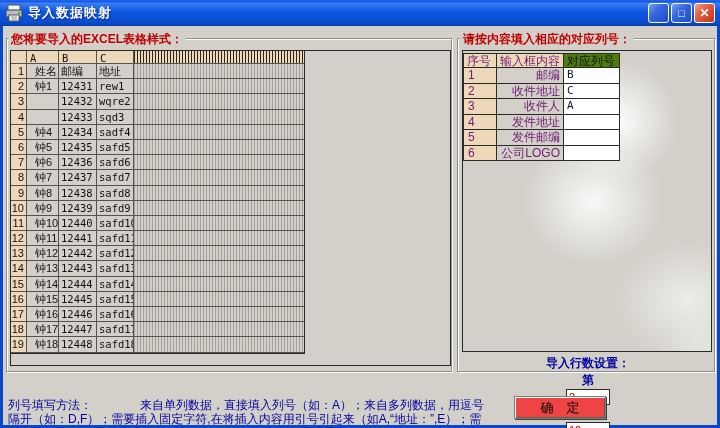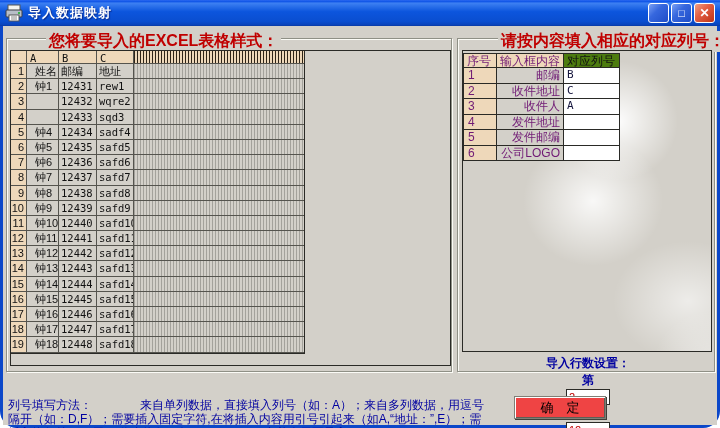--- a/index.html
+++ b/index.html
@@ -1,39 +1,39 @@
 <!DOCTYPE html>
 <html><head>
 <meta charset="utf-8">
 <style>
   * { margin:0; padding:0; box-sizing:border-box; }
   html,body { width:720px; height:428px; }
   body { font-family:"Liberation Sans", sans-serif; overflow:hidden; }
-  #win { position:relative; width:720px; height:428px; background:#0b47c9;border-radius:17px; }
+  #win { position:relative; width:720px; height:428px; background:#0b47c9; }
 
   
   #titlebar { position:absolute; left:0; top:0; width:720px; height:26px;
     background:linear-gradient(180deg,#2a68f0 0%,#1257e8 6%,#3d80f2 12%,#0c55dd 45%,#0a4ed0 82%,#0a43ba 96%,#0938a0 100%);
     display:flex; align-items:center; padding:0 5px; }
   #title-icon { width:18px; height:18px; margin-right:5px; flex:0 0 auto; }
   #title-text { color:#fff; font-size:13px; font-weight:bold; text-shadow:1px 1px 1px #0a2a8c; letter-spacing:1px; }
   #caption-buttons { margin-left:auto; display:flex; gap:2px; }
   .cap-btn { width:21px; height:20px; border:1px solid #fff; border-radius:3px;
     font-size:11px; color:#fff; display:flex; align-items:center; justify-content:center;
     background:linear-gradient(135deg,#7ba1f5 0%,#3667de 40%,#1e4dc8 100%); }
   .cap-btn.min span { transform:translateY(4px); font-weight:bold; }
   .cap-btn.close { background:linear-gradient(135deg,#f0a086 0%,#e36045 40%,#bf3316 100%); font-weight:bold; font-size:12px; }
 
   
   #body { position:absolute; left:3px; top:26px; width:714px; height:399px; background:#d3d0c9; }
 
   .groupbox { position:absolute; border:1px solid #8f9086;
     box-shadow:inset 1px 1px 0 #fbfbf6, 1px 1px 0 #fbfbf6; }
   .group-caption { position:absolute; background:#d3d0c9; color:#c00000; font-weight:bold;
-    font-size:16px; padding:0 3px; white-space:nowrap;margin-left:38px; }
+    font-size:12px; padding:0 3px; white-space:nowrap; }
 
   
   #outer-rect { position:absolute; left:10px; top:50px; width:441px; height:316px; border:1px solid #2a2a26; }
   #excel-table { position:absolute; left:10px; top:50px; width:295px; border:1px solid #2a2a26; background:#d3d0c9; }
   .xrow { display:flex; height:15.2px; }
   .xrow.hdr { height:13px; }
   .xc { border-right:1px solid #55544e; border-bottom:1px solid #55544e;
     font-size:11px; line-height:14px; color:#111; overflow:hidden; white-space:nowrap; }
   .xc.num { width:16px; background:#eed8ba; text-align:right; padding-right:2px; }
   .xc.a { width:32px; padding-left:8px; }

